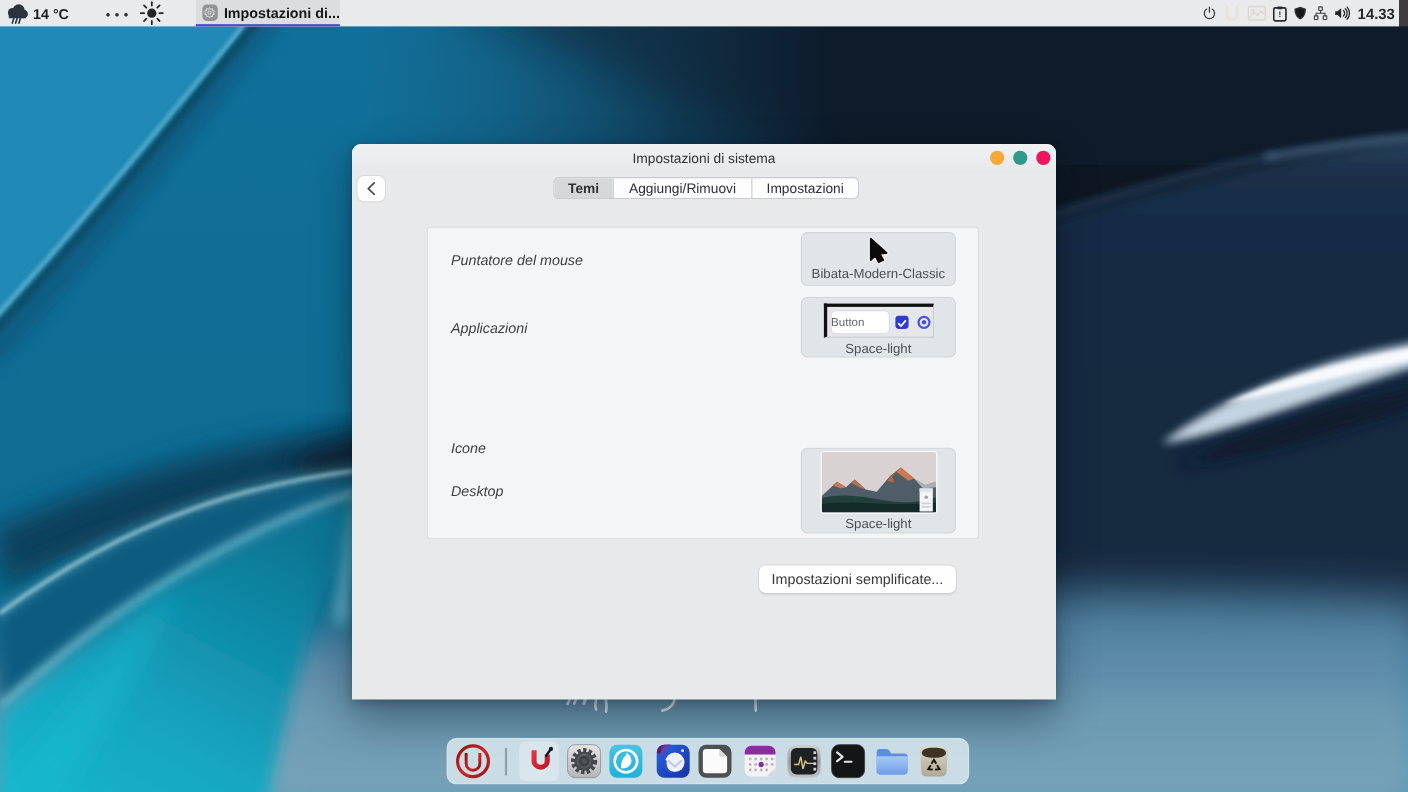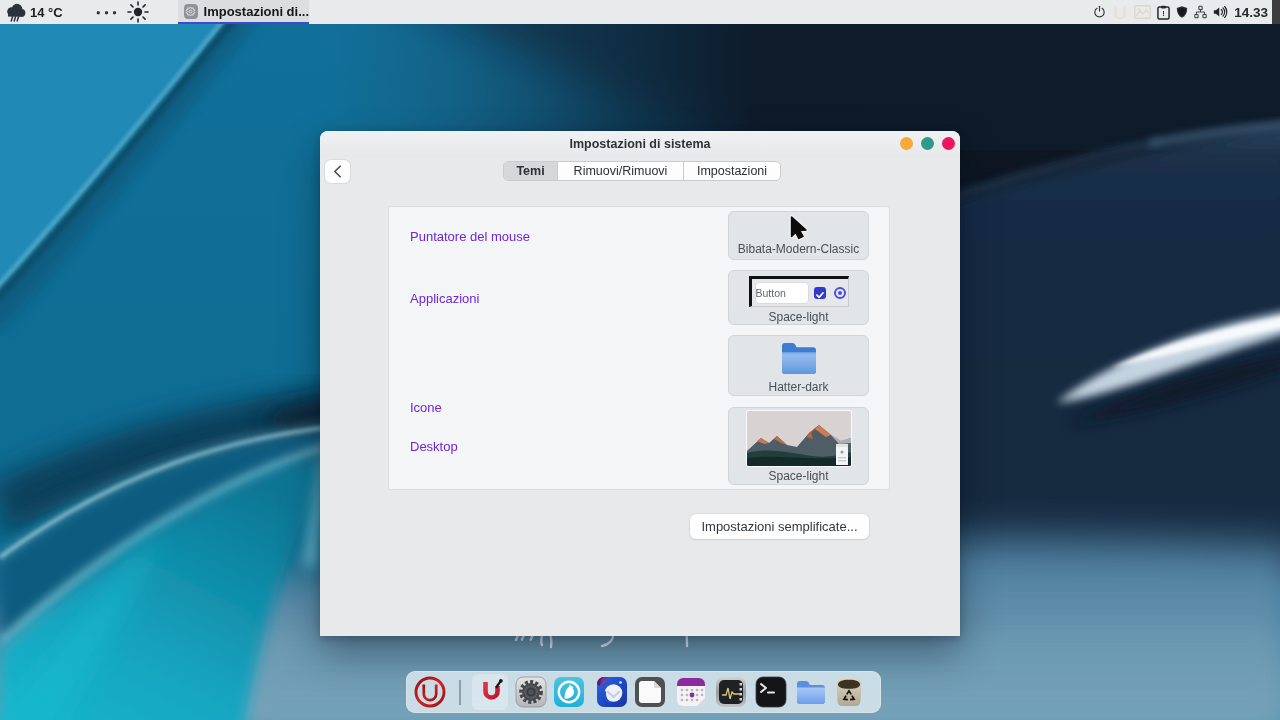--- a/index.html
+++ b/index.html
@@ -18,38 +18,38 @@
   #task { left:178px; width:131px; background:#dcddde; border-bottom:2.5px solid #4247cf; height:24px; }
   #task .ticon { margin-left:6px; width:16px; height:15px; background:#909396; border-radius:4px; display:flex; align-items:center; justify-content:center; }
   #task .ttext { font-size:13px; font-weight:bold; color:#151719; margin-left:6px; white-space:nowrap; }
   #tright { right:4px; top:0; height:24px; position:absolute; display:flex; align-items:center; gap:6px; }
   #clock { font-size:13.5px; font-weight:bold; color:#26292c; }
 
   
   #win { position:absolute; left:320px; top:131px; width:640px; height:505px; background:#e7e9eb;
          border-radius:8px 8px 0 0; box-shadow:0 18px 38px rgba(5,15,30,.38), 0 2px 8px rgba(5,15,30,.25); z-index:5; }
   #titlebar { position:absolute; left:0; top:0; width:100%; height:26px; border-radius:8px 8px 0 0;
-              background:linear-gradient(#f0f1f2,#e6e8ea); text-align:center;font-weight:bold; }
+              background:linear-gradient(#f0f1f2,#e6e8ea); text-align:center; }
   #titlebar .title { font-size:12.5px; color:#303336; line-height:26px; }
   .tl { position:absolute; top:137px; width:13px; height:13px; border-radius:50%; z-index:6; }
   #tl1 { left:900px; background:#f7a838; }
   #tl2 { left:921px; background:#2f9a89; }
   #tl3 { left:942px; background:#ef145e; }
 
   #backbtn { position:absolute; left:5px; top:29px; width:25px; height:23px; background:#fdfdfd; border-radius:6px;
              box-shadow:0 0 0 1px rgba(0,0,0,0.06); display:flex; align-items:center; justify-content:center; }
   #tabs { position:absolute; left:183px; top:30px; height:20px; display:flex; background:#fdfdfe;
           border:1px solid #c9cbcd; border-radius:5px; overflow:hidden; }
   .tab { font-size:12.5px; color:#2e3134; display:flex; align-items:center; justify-content:center; height:100%; }
   .tab.active { background:#d5d7d8; font-weight:bold; }
   .tab + .tab { border-left:1px solid #c9cbcd; }
 
   #card { position:absolute; left:68px; top:75px; width:502px; height:284px; background:#f4f5f6;
           border:1px solid #dcdee0; border-radius:3px; }
-  .rowlabel { position:absolute; left:21px; font-size:13px; color:#6d28d9; }
+  .rowlabel { position:absolute; left:21px; font-size:13px; color:#404040;font-style:italic; }
   .tile { position:absolute; left:339px; width:141px; background:#e2e5e8; border:1px solid #d2d5d8; border-radius:6px;
           display:flex; flex-direction:column; align-items:center; }
   .tlabel { font-size:12px; color:#494f55; }
 
   #btn-simpl { position:absolute; left:370px; top:383px; width:179px; height:25px; background:#fefefe; border-radius:6px;
                box-shadow:0 0 0 1px rgba(0,0,0,0.05), 0 1px 2px rgba(0,0,0,0.08);
                font-size:13px; color:#34383c; text-align:center; line-height:25px; }
 
   
   #dock { position:absolute; left:406px; top:671px; width:475px; height:42px; background:rgba(214,229,236,0.88);
@@ -231,21 +231,21 @@
 
   <div id="win">
     <div id="titlebar"><span class="title">Impostazioni di sistema</span></div>
     <div id="backbtn">
       <svg width="9" height="13" viewBox="0 0 9 13">
         <path d="M7.2,1.2 L1.8,6.5 L7.2,11.8" fill="none" stroke="#4a4d50" stroke-width="1.6" stroke-linecap="round" stroke-linejoin="round"></path>
       </svg>
     </div>
     <div id="tabs">
       <div class="tab active" style="width:53px;">Temi</div>
-      <div class="tab" style="width:126px;">Rimuovi/Rimuovi</div>
+      <div class="tab" style="width:126px;">Aggiungi/Rimuovi</div>
       <div class="tab" style="width:97px;">Impostazioni</div>
     </div>
     <div id="card">
       <span class="rowlabel" style="top:22px;">Puntatore del mouse</span>
       <span class="rowlabel" style="top:84px;">Applicazioni</span>
       <span class="rowlabel" style="top:153px;margin-top:40px;">Icone</span>
       <span class="rowlabel" style="top:232px;">Desktop</span>
 
       <div class="tile" style="top:4px; height:49px;">
         <svg style="margin-top:3px;" width="19" height="25" viewBox="0 0 19 25">
@@ -263,34 +263,20 @@
                 <path d="M3.4,7.2 L6,9.8 L10.6,4.4" fill="none" stroke="#fff" stroke-width="1.9" stroke-linecap="round" stroke-linejoin="round"></path>
               </svg>
           </div>
           <div style="position:absolute; left:82px; top:8px; width:12px; height:12px; border:2px solid #4950e2; border-radius:50%;">
             <div style="position:absolute; left:2px; top:2px; width:4px; height:4px; background:#4950e2; border-radius:50%;"></div>
           </div>
         </div>
         <span class="tlabel" style="margin-top:3px;">Space-light</span>
       </div>
 
-      <div class="tile" style="top:128px; height:61px;">
-        <svg style="margin-top:4px;" width="38" height="37" viewBox="0 0 38 37">
-          <defs>
-            <linearGradient id="gfold" x1="0" y1="0" x2="0" y2="1">
-              <stop offset="0" stop-color="#9ec1ee"></stop>
-                <stop offset="1" stop-color="#5e97e0"></stop>
-            </linearGradient>
-          </defs>
-          <path d="M2,6 a3,3 0 0 1 3,-3 L12.5,3 a3,3 0 0 1 2.6,1.6 L16.6,7.2 L33,7.2 a3,3 0 0 1 3,3 L36,31 a3,3 0 0 1 -3,3 L5,34 a3,3 0 0 1 -3,-3 Z" fill="#3e7bd2"></path>
-          <path d="M2,12.5 L36,12.5 L36,31 a3,3 0 0 1 -3,3 L5,34 a3,3 0 0 1 -3,-3 Z" fill="url(#gfold)"></path>
-          <path d="M2,12.5 L36,12.5 L36,14.5 L2,14.5 Z" fill="#78a9e8" opacity="0.7"></path>
-        </svg>
-        <span class="tlabel" style="margin-top:3px;">Hatter-dark</span>
-      </div>
 
       <div class="tile" style="top:200px; height:78px;">
         <div style="margin-top:3px; width:104px; height:55px; border-radius:2px; overflow:hidden; position:relative; box-shadow:0 0 0 1px rgba(255,255,255,.8);">
           <svg width="104" height="55" viewBox="0 0 104 55" preserveAspectRatio="none">
             <rect width="104" height="55" fill="#d8d3d2"></rect>
             <path d="M0,40 L14,27 L22,32 L30,25 L40,34 L50,36 L62,22 L72,14 L84,24 L94,30 L104,27 L104,55 L0,55 Z" fill="#4e5d66"></path>
             <path d="M72,14 L84,24 L79,26 L72,21 L68,18 Z" fill="#cd7a52"></path>
             <path d="M62,22 L72,14 L68,18 L64,22 L66,28 L60,26 Z" fill="#b9653f"></path>
             <path d="M14,27 L22,32 L17,33 L10,30 Z" fill="#c47a55"></path>
             <path d="M30,25 L40,34 L34,32 L27,28 Z" fill="#b86f4e"></path>

